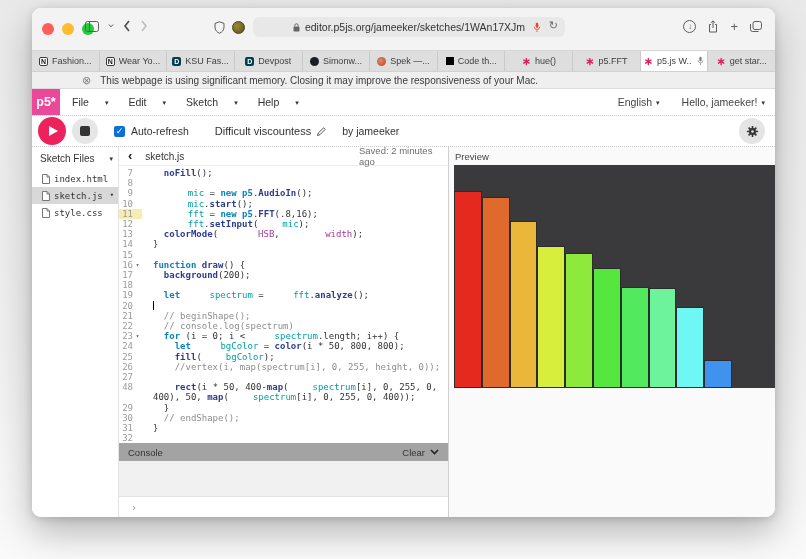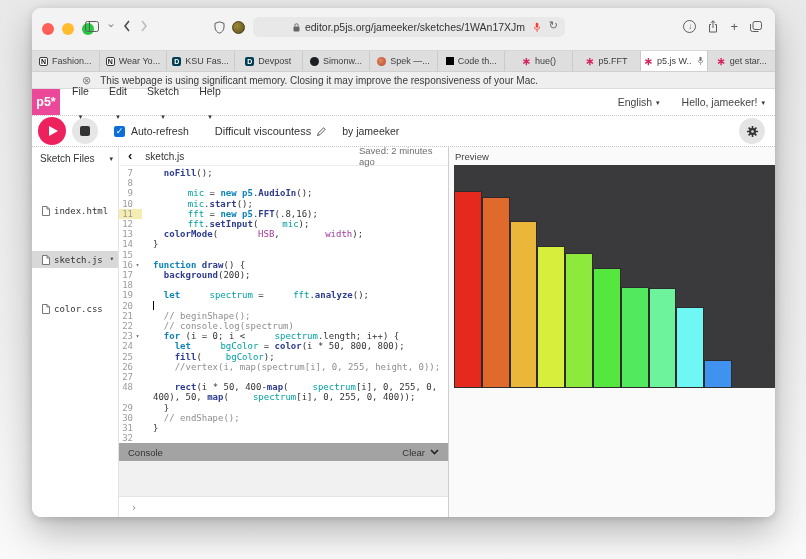--- a/index.html
+++ b/index.html
@@ -38,21 +38,21 @@
   .ti-p5{color:#d8225c;font-weight:bold;font-size:11px;line-height:8px;}
   .tl{overflow:hidden;text-overflow:clip;}
   .tabmic{color:#787878;display:inline-flex;margin-left:1px;}
   
   .notice{height:16px;flex:none;background:#f0efef;border-bottom:1px solid #dddcdc;display:flex;align-items:center;gap:9px;padding-left:50px;font-size:10px;color:#3a3a3a;}
   .notice-ic{font-size:11px;color:#7e7e7e;line-height:10px;}
   
   .p5nav{height:26px;flex:none;display:flex;align-items:center;border-bottom:1px dotted #c9c9c9;}
   .logo{width:28px;height:26px;background:#ec4899;color:#fff;font-weight:bold;font-size:12.5px;display:flex;align-items:center;justify-content:center;flex:none;}
   .menus{display:flex;margin-left:12px;gap:20px;}
-  .menu{font-size:10.5px;color:#333;display:flex;align-items:center;gap:16px;flex-direction:column;}
+  .menu{font-size:10.5px;color:#333;display:flex;align-items:center;gap:16px;}
   .caret{font-size:7px;color:#333;line-height:7px;}
   .navright{margin-left:auto;display:flex;align-items:center;gap:22px;padding-right:10px;font-size:10.5px;color:#444;}
   .navitem{display:flex;align-items:center;gap:4px;}
   
   .p5bar{height:30px;flex:none;display:flex;align-items:center;border-bottom:1px dotted #c9c9c9;}
   .play{width:28px;height:28px;border-radius:50%;background:#ed225d;margin-left:6px;display:flex;align-items:center;justify-content:center;flex:none;}
   .play-tri{width:0;height:0;border-left:9px solid #fff;border-top:5.5px solid transparent;border-bottom:5.5px solid transparent;margin-left:2px;}
   .stop{width:26px;height:26px;border-radius:50%;background:#e7e6e6;margin-left:6px;display:flex;align-items:center;justify-content:center;flex:none;}
   .stop-sq{width:10px;height:10px;background:#333;border-radius:2px;}
   .cb{width:11px;height:11px;background:#0b6fd7;border-radius:2px;margin-left:16px;color:#fff;font-size:9px;display:flex;align-items:center;justify-content:center;flex:none;}
@@ -60,21 +60,21 @@
   .sketchname{font-size:11px;color:#333;margin-left:26px;}
   .pencil{margin-left:6px;display:inline-flex;}
   .byline{font-size:10.5px;color:#333;margin-left:16px;}
   .gear{width:26px;height:26px;border-radius:50%;background:#e5e4e4;margin-left:auto;margin-right:10px;display:flex;align-items:center;justify-content:center;flex:none;}
   
   .main{flex:1;display:flex;min-height:0;}
   .sidebar{width:86px;flex:none;display:flex;flex-direction:column;background:#fff;}
   .sb-head{height:18px;margin-top:2px;display:flex;align-items:center;padding:0 5px 0 8px;font-size:10px;color:#333;}
   .sb-head .caret{margin-left:auto;}
   .filelist{margin-top:3px;}
-  .frow{height:17px;display:flex;align-items:center;gap:4px;padding-left:10px;font-family:"DejaVu Sans Mono",monospace;font-size:9px;color:#333;margin-top:32px;}
+  .frow{height:17px;display:flex;align-items:center;gap:4px;padding-left:10px;font-family:"DejaVu Sans Mono",monospace;font-size:9px;color:#333;}
   .frow.sel{background:#d9d8d8;}
   .fcaret{margin-left:auto;padding-right:4px;}
   .ficon{display:inline-flex;}
   
   .editorcol{width:329px;flex:none;border-left:1px solid #e3e3e3;border-right:1px solid #cfcfcf;display:flex;flex-direction:column;min-height:0;background:#fff;}
   .ed-head{height:18px;flex:none;display:flex;align-items:center;position:relative;border-bottom:1px solid #ededed;}
   .collapse{font-size:13px;font-weight:bold;color:#111;margin-left:9px;line-height:12px;}
   .ed-tab{font-size:10px;color:#333;margin-left:13px;}
   .saved{position:absolute;left:240px;font-size:9.5px;color:#6e6e6e;}
   .codearea{flex:none;height:275px;overflow:hidden;font-family:"DejaVu Sans Mono",monospace;font-size:9px;line-height:10.2px;padding-top:2px;}
@@ -330,21 +330,21 @@
             <span class="fname">sketch.js</span>
             <span class="fcaret caret">▾</span>
           </div>
           <div class="frow">
             <span class="ficon">
               <svg width="8" height="10" viewBox="0 0 8 10">
                 <path d="M0.5 0.5 H5 L7.5 3 V9.5 H0.5 Z" fill="#fff" stroke="#777"></path>
                 <path d="M5 0.5 V3 H7.5" fill="none" stroke="#777"></path>
               </svg>
             </span>
-            <span class="fname">color.css</span>
+            <span class="fname">style.css</span>
           </div>
         </div>
     </div>
 
     <div class="editorcol">
       <div class="ed-head">
         <span class="collapse">‹</span>
         <span class="ed-tab">sketch.js</span>
         <span class="saved">Saved: 2 minutes ago</span>
       </div>

